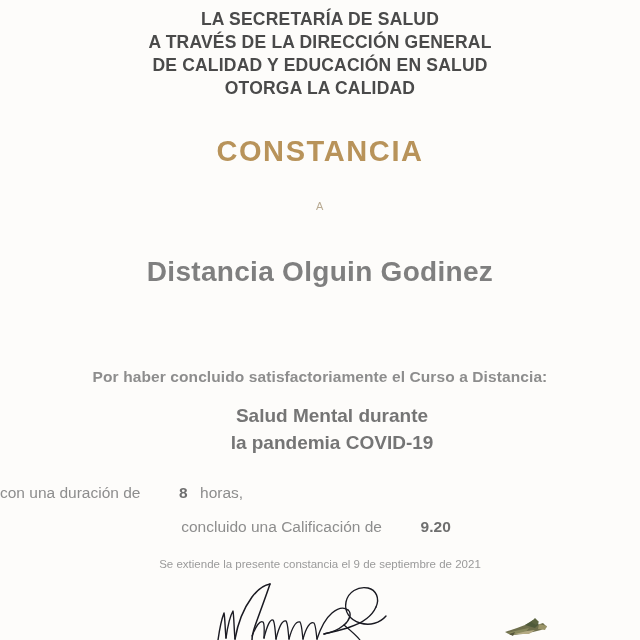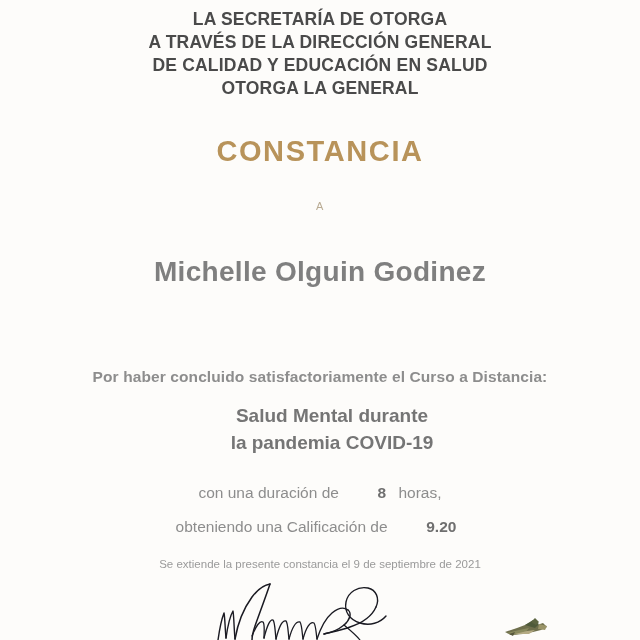--- a/index.html
+++ b/index.html
@@ -102,21 +102,21 @@
     line-height: 27px;
     margin-left: 12px;
   }
 
   
   .duration-line {
     position: absolute;
     top: 484px;
     left: 0;
     width: 640px;
-    text-align: center;
+    text-align: left;
     font-size: 15.5px;
     color: #8d8d8d;
   }
   .grade-line {
     position: absolute;
     top: 518px;
     left: 0;
     width: 640px;
     text-align: center;
     font-size: 15.5px;
@@ -169,48 +169,48 @@
   .seal-area svg {
     display: block;
   }
 </style>
 </head>
 <body>
 
 <div class="certificate">
 
   <div class="header-block">
-    <div class="header-line">LA SECRETARÍA DE OTORGA</div>
+    <div class="header-line">LA SECRETARÍA DE SALUD</div>
     <div class="header-line">A TRAVÉS DE LA DIRECCIÓN GENERAL</div>
     <div class="header-line">DE CALIDAD Y EDUCACIÓN EN SALUD</div>
-    <div class="header-line">OTORGA LA GENERAL</div>
+    <div class="header-line">OTORGA LA CALIDAD</div>
   </div>
 
   <div class="constancia">CONSTANCIA</div>
 
   <div class="a-word">A</div>
 
-  <div class="recipient-name">Michelle Olguin Godinez</div>
+  <div class="recipient-name">Distancia Olguin Godinez</div>
 
   <div class="course-intro">Por haber concluido satisfactoriamente el Curso a Distancia:</div>
 
   <div class="course-title">
     <div>Salud Mental durante</div>
     <div>la pandemia COVID-19</div>
   </div>
 
   <div class="duration-line">
     <span>con una duración de</span>
     <span class="pad-before"></span>
     <span class="filled-value">8</span>
     <span>horas,</span>
   </div>
 
   <div class="grade-line">
-    <span>obteniendo una Calificación de</span>
+    <span>concluido una Calificación de</span>
     <span class="pad-before"></span>
     <span class="filled-value">9.20</span>
   </div>
 
   <div class="issue-date">Se extiende la presente constancia el 9 de septiembre de 2021</div>
 
   <div class="signature-area">
     <svg width="230" height="58" viewBox="0 0 230 58" fill="none" xmlns="http://www.w3.org/2000/svg">
       <g stroke="#1a1a22" fill="none" stroke-linecap="round" stroke-linejoin="round">
         <path d="M18 58 C20 44, 22 36, 24 31 C25 36, 25 46, 26 56" stroke-width="1.4"></path>

